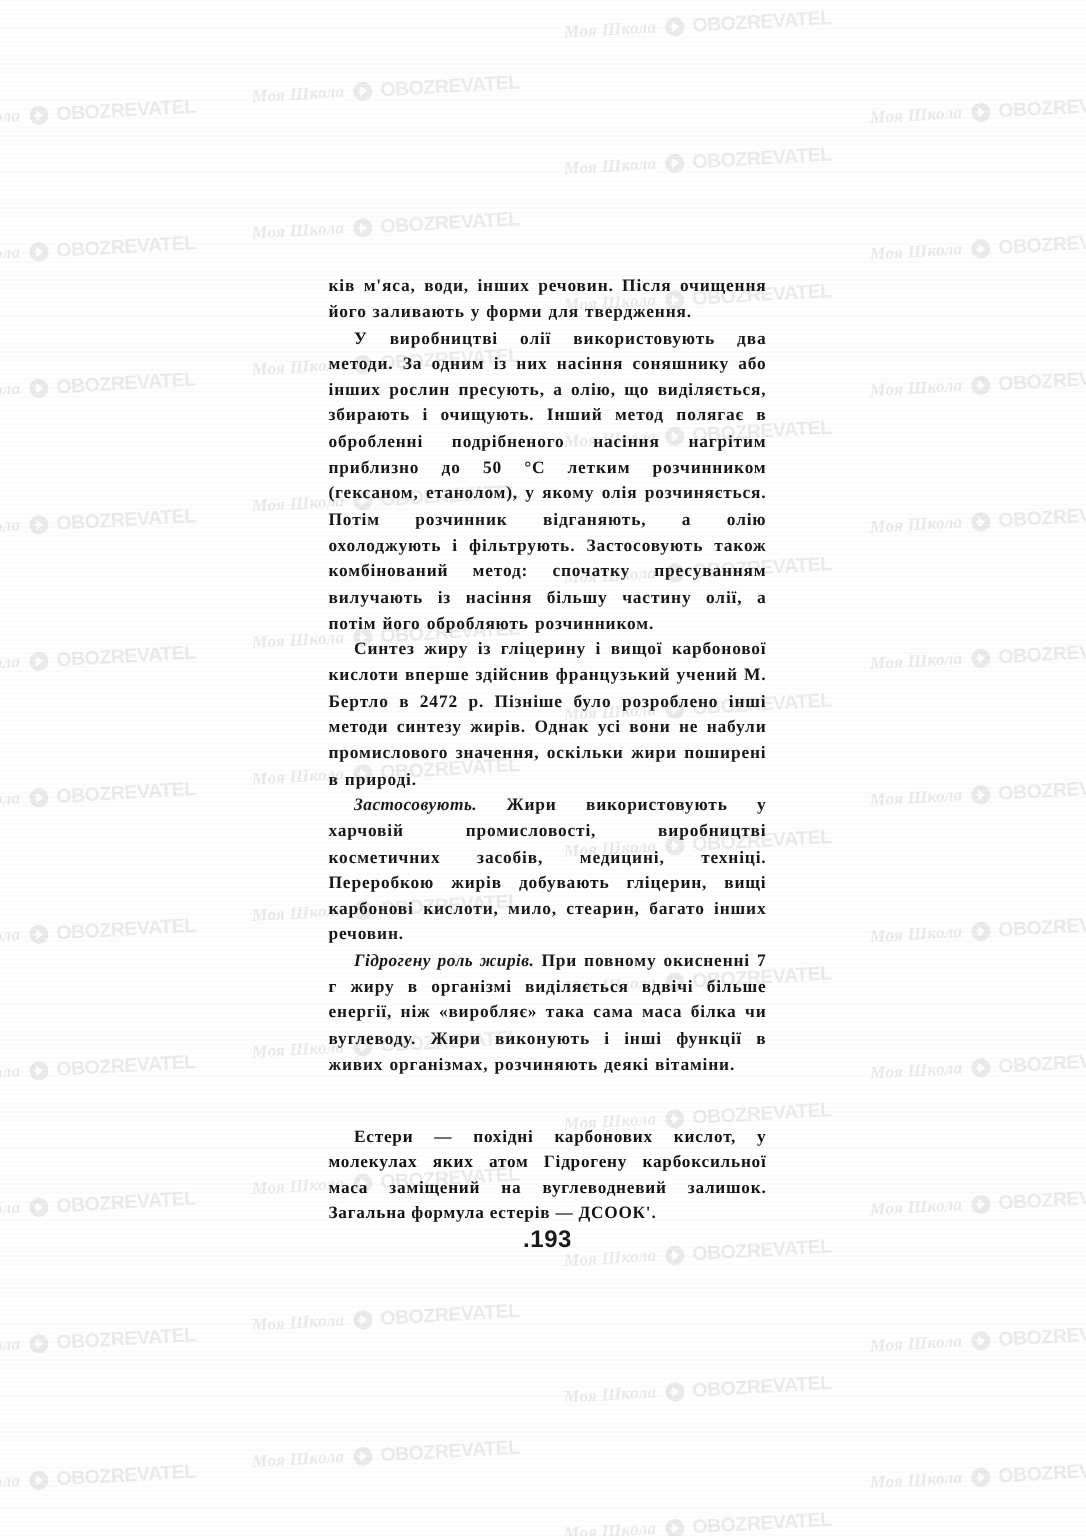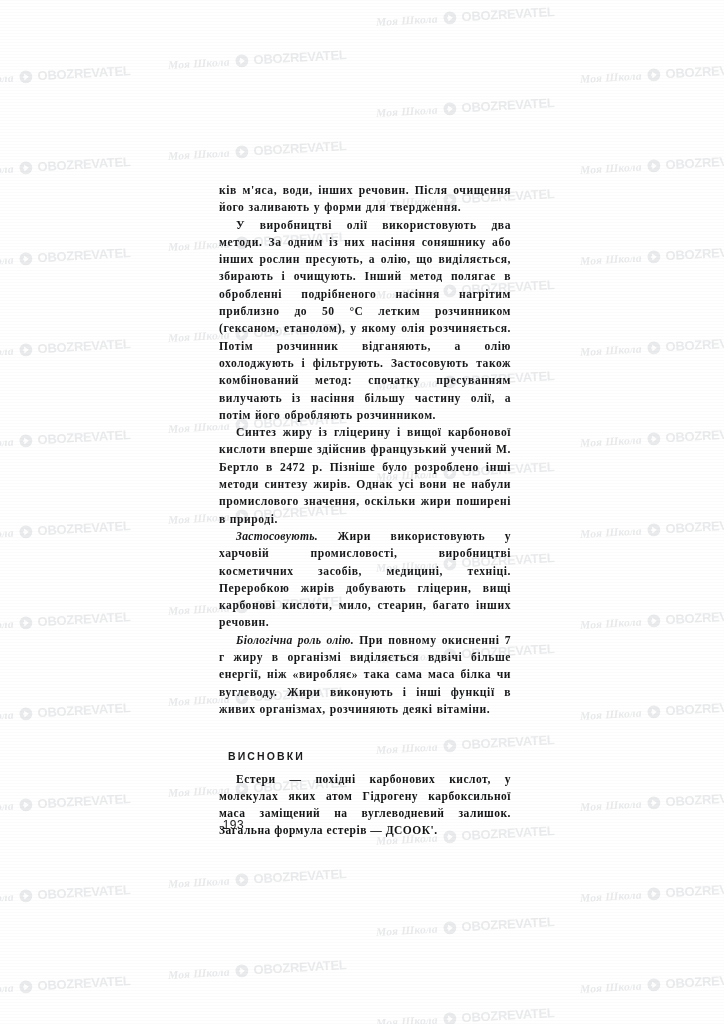--- a/index.html
+++ b/index.html
@@ -120,25 +120,25 @@
 
   p.concl + p.concl {
     margin-top: 1px;
   }
 
   #page-number {
     position: absolute;
     left: 219px;
     top: 818px;
     width: 292px;
-    text-align: left;
+    text-align: center;
     z-index: 2;
     font-family: "Liberation Sans", "DejaVu Sans", sans-serif;
-    font-size: 12px;
-    font-weight: 400;
+    font-size: 16px;
+    font-weight: 700;
     letter-spacing: 0.4px;
     color: #1a1b1d;
   }
 
   
   #grain {
     position: absolute;
     inset: 0;
     z-index: 3;
     pointer-events: none;
@@ -662,25 +662,24 @@
 
     <p class="para indent">
       <span>Синтез жиру із гліцерину і вищої карбонової кислоти вперше здійснив французький учений М. Бертло в 2472 р. Пізніше було розроблено інші методи синтезу жирів. Однак усі вони не набули промислового значення, оскільки жири поширені в природі.</span>
     </p>
 
     <p class="para indent">
       <span class="runhead">Застосовують.</span><span> Жири використовують у харчовій промисловості, виробництві косметичних засобів, медицині, техніці. Переробкою жирів добувають гліцерин, вищі карбонові кислоти, мило, стеарин, багато інших речовин.</span>
     </p>
 
     <p class="para indent">
-      <span class="runhead">Біологічна роль олію.</span><span> При повному окисненні 7 г жиру в організмі виділяється вдвічі більше енергії, ніж «виробляє» така сама маса білка чи вуглеводу. Жири виконують і інші функції в живих організмах, розчиняють деякі вітаміни.</span>
+      <span class="runhead">Гідрогену роль жирів.</span><span> При повному окисненні 7 г жиру в організмі виділяється вдвічі більше енергії, ніж «виробляє» така сама маса білка чи вуглеводу. Жири виконують і інші функції в живих організмах, розчиняють деякі вітаміни.</span>
     </p>
 
     <div id="conclusions">
-      <h2 class="vysnovky">ВИСНОВКИ</h2>
       <p class="concl">Естери — похідні карбонових кислот, у молекулах яких атом Гідрогену карбоксильної маса заміщений на вуглеводневий залишок. Загальна формула естерів — ДСООК'.</p>
     </div>
   </div>
 
   <div id="page-number">.193</div>
 
   <div id="grain"></div>
 </div>
 
 </body></html>

